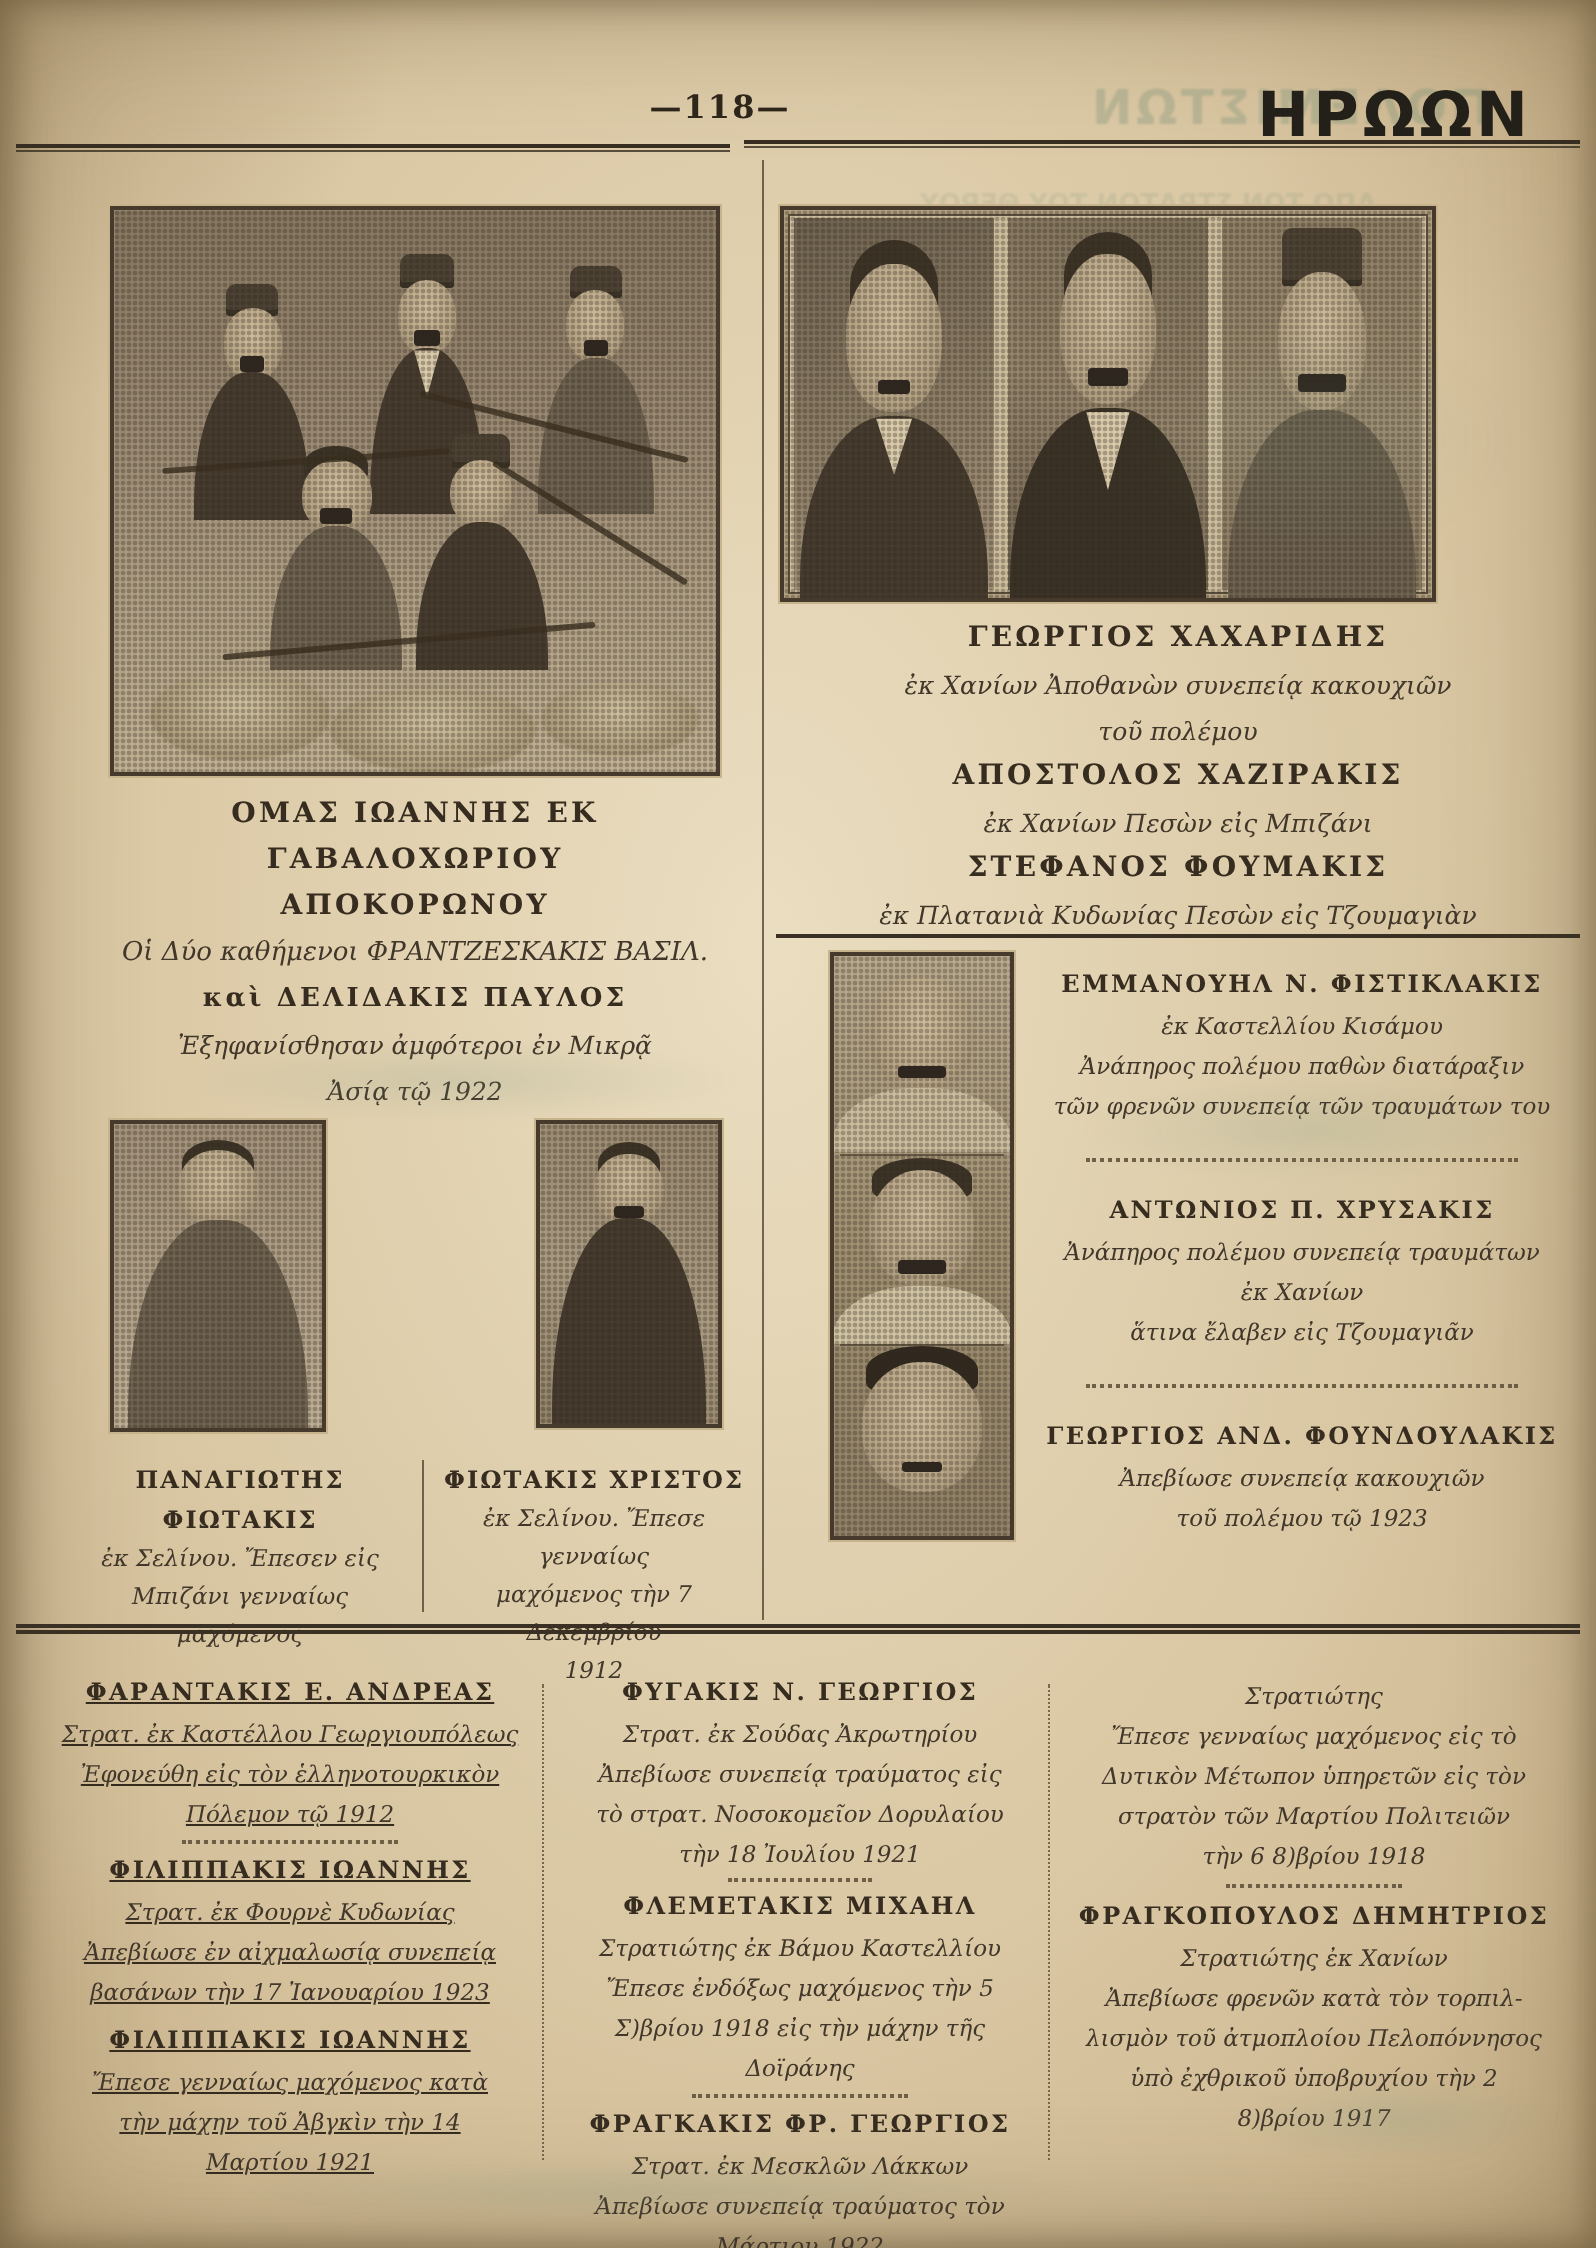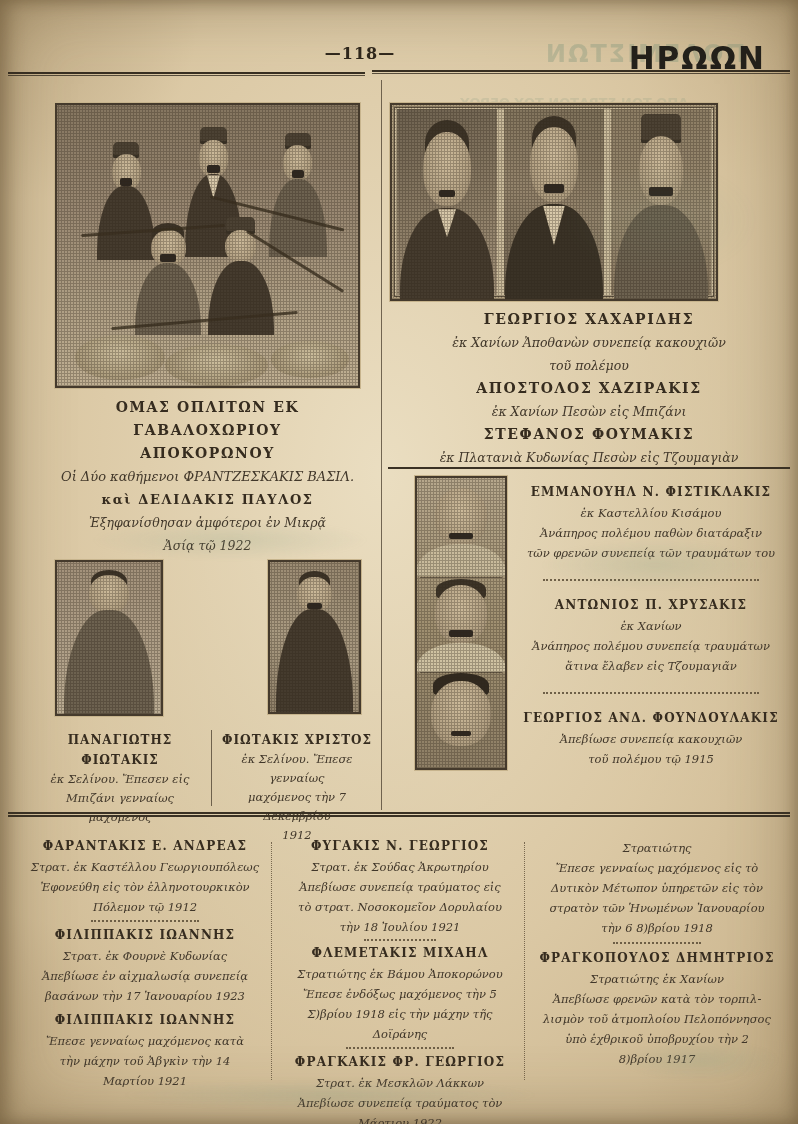--- a/index.html
+++ b/index.html
@@ -110,21 +110,21 @@
       <div class="body dark" style="left:0;top:37%;width:100%;height:63%;"></div>
     </div>
 
     <div class="rifle" style="left:8%;top:44%;width:48%;transform:rotate(-4deg);"></div>
     <div class="rifle" style="left:50%;top:38%;width:46%;transform:rotate(14deg);"></div>
     <div class="rifle" style="left:18%;top:76%;width:62%;transform:rotate(-5deg);"></div>
     <div class="rifle" style="left:60%;top:55%;width:38%;transform:rotate(32deg);"></div>
   </div>
 
   <div class="abs" style="left:40px;top:396px;width:335px;">
-    <div class="capname big">ΟΜΑΣ ΟΠΛΙΤΩΝ ΕΚ ΓΑΒΑΛΟΧΩΡΙΟΥ</div>
+    <div class="capname big">ΟΜΑΣ ΙΩΑΝΝΗΣ ΕΚ ΓΑΒΑΛΟΧΩΡΙΟΥ</div>
     <div class="capname big">ΑΠΟΚΟΡΩΝΟΥ</div>
     <div class="ital" style="font-size:13px;">Οἱ Δύο καθήμενοι ΦΡΑΝΤΖΕΣΚΑΚΙΣ ΒΑΣΙΛ.</div>
     <div class="capname">καὶ ΔΕΛΙΔΑΚΙΣ ΠΑΥΛΟΣ</div>
     <div class="ital">Ἐξηφανίσθησαν ἀμφότεροι ἐν Μικρᾷ</div>
     <div class="ital">Ἀσίᾳ τῷ 1922</div>
   </div>
 
   <div class="abs photo" style="left:390px;top:103px;width:324px;height:194px;background:#cbbc9c;">
 
     <div class="abs" style="left:1.5%;top:2%;width:31%;height:96%;background:linear-gradient(160deg,#6e6250 0%,#8d7e67 55%,#a3927a 100%);">
@@ -194,27 +194,27 @@
     </div>
   </div>
 
   <div class="abs entry" style="left:512px;top:482px;width:278px;">
     <div class="capname">ΕΜΜΑΝΟΥΗΛ Ν. ΦΙΣΤΙΚΛΑΚΙΣ</div>
     <div class="ital">ἐκ Καστελλίου Κισάμου</div>
     <div class="ital">Ἀνάπηρος πολέμου παθὼν διατάραξιν</div>
     <div class="ital">τῶν φρενῶν συνεπείᾳ τῶν τραυμάτων του</div>
     <div class="hdots" style="margin:16px auto 14px;"></div>
     <div class="capname">ΑΝΤΩΝΙΟΣ Π. ΧΡΥΣΑΚΙΣ</div>
+    <div class="ital">Ἀνάπηρος πολέμου συνεπείᾳ τραυμάτων</div>
     <div class="ital">ἐκ Χανίων</div>
-    <div class="ital">Ἀνάπηρος πολέμου συνεπείᾳ τραυμάτων</div>
     <div class="ital">ἅτινα ἔλαβεν εἰς Τζουμαγιᾶν</div>
     <div class="hdots" style="margin:16px auto 14px;"></div>
     <div class="capname">ΓΕΩΡΓΙΟΣ ΑΝΔ. ΦΟΥΝΔΟΥΛΑΚΙΣ</div>
     <div class="ital">Ἀπεβίωσε συνεπείᾳ κακουχιῶν</div>
-    <div class="ital">τοῦ πολέμου τῷ 1915</div>
+    <div class="ital">τοῦ πολέμου τῷ 1923</div>
   </div>
 
   <div class="abs photo" style="left:55px;top:560px;width:104px;height:152px;">
     <div class="pbg" style="background:linear-gradient(180deg,#a2917a 0%,#b0a088 60%,#bcae94 100%);"></div>
     <div class="fig" style="left:10%;top:5%;width:80%;height:95%;">
       <div class="hair" style="left:28%;top:0;width:44%;height:16%;"></div>
       <div class="head" style="left:26%;top:4%;width:48%;height:26%;"></div>
       <div class="body uni" style="left:-4%;top:28%;width:108%;height:74%;"></div>
     </div>
   </div>
@@ -239,21 +239,21 @@
     <div class="ital">ἐκ Σελίνου. Ἔπεσε γενναίως</div>
     <div class="ital">μαχόμενος τὴν 7 Δεκεμβρίου</div>
     <div class="ital">1912</div>
   </div>
 
   <div class="abs rule-thick" style="left:8px;top:812px;width:782px;"></div>
 
   <div class="abs vdots" style="left:271px;top:842px;height:238px;"></div>
   <div class="abs vdots" style="left:524px;top:842px;height:238px;"></div>
 
-  <div class="abs entry" style="left:24px;top:836px;width:242px;">
+  <div class="abs entry" style="left:24px;top:836px;width:242px;text-decoration:underline;">
     <div class="capname">ΦΑΡΑΝΤΑΚΙΣ Ε. ΑΝΔΡΕΑΣ</div>
     <div class="ital">Στρατ. ἐκ Καστέλλου Γεωργιουπόλεως</div>
     <div class="ital">Ἐφονεύθη εἰς τὸν ἑλληνοτουρκικὸν</div>
     <div class="ital">Πόλεμον τῷ 1912</div>
     <div class="hdots" style="width:45%;margin:3px auto;"></div>
     <div class="capname">ΦΙΛΙΠΠΑΚΙΣ ΙΩΑΝΝΗΣ</div>
     <div class="ital">Στρατ. ἐκ Φουρνὲ Κυδωνίας</div>
     <div class="ital">Ἀπεβίωσε ἐν αἰχμαλωσίᾳ συνεπείᾳ</div>
     <div class="ital">βασάνων τὴν 17 Ἰανουαρίου 1923</div>
     <div style="height:4px;"></div>
@@ -264,35 +264,35 @@
   </div>
 
   <div class="abs entry" style="left:280px;top:836px;width:240px;">
     <div class="capname">ΦΥΓΑΚΙΣ Ν. ΓΕΩΡΓΙΟΣ</div>
     <div class="ital">Στρατ. ἐκ Σούδας Ἀκρωτηρίου</div>
     <div class="ital">Ἀπεβίωσε συνεπείᾳ τραύματος εἰς</div>
     <div class="ital">τὸ στρατ. Νοσοκομεῖον Δορυλαίου</div>
     <div class="ital">τὴν 18 Ἰουλίου 1921</div>
     <div class="hdots" style="width:30%;margin:2px auto;"></div>
     <div class="capname">ΦΛΕΜΕΤΑΚΙΣ ΜΙΧΑΗΛ</div>
-    <div class="ital">Στρατιώτης ἐκ Βάμου Ἀποκορώνου</div>
+    <div class="ital">Στρατιώτης ἐκ Βάμου Καστελλίου</div>
     <div class="ital">Ἔπεσε ἐνδόξως μαχόμενος τὴν 5</div>
     <div class="ital">Σ)βρίου 1918 εἰς τὴν μάχην τῆς Δοϊράνης</div>
     <div class="hdots" style="width:45%;margin:3px auto;"></div>
     <div class="capname">ΦΡΑΓΚΑΚΙΣ ΦΡ. ΓΕΩΡΓΙΟΣ</div>
     <div class="ital">Στρατ. ἐκ Μεσκλῶν Λάκκων</div>
     <div class="ital">Ἀπεβίωσε συνεπείᾳ τραύματος τὸν</div>
     <div class="ital">Μάρτιον 1922</div>
   </div>
 
   <div class="abs entry" style="left:532px;top:838px;width:250px;">
     <div class="ital">Στρατιώτης</div>
     <div class="ital">Ἔπεσε γενναίως μαχόμενος εἰς τὸ</div>
     <div class="ital">Δυτικὸν Μέτωπον ὑπηρετῶν εἰς τὸν</div>
-    <div class="ital">στρατὸν τῶν Ἡνωμένων Ἰανουαρίου</div>
+    <div class="ital">στρατὸν τῶν Μαρτίου Πολιτειῶν</div>
     <div class="ital">τὴν 6 8)βρίου 1918</div>
     <div class="hdots" style="width:35%;margin:4px auto;"></div>
     <div class="capname">ΦΡΑΓΚΟΠΟΥΛΟΣ ΔΗΜΗΤΡΙΟΣ</div>
     <div class="ital">Στρατιώτης ἐκ Χανίων</div>
     <div class="ital">Ἀπεβίωσε φρενῶν κατὰ τὸν τορπιλ-</div>
     <div class="ital">λισμὸν τοῦ ἀτμοπλοίου Πελοπόννησος</div>
     <div class="ital">ὑπὸ ἐχθρικοῦ ὑποβρυχίου τὴν 2</div>
     <div class="ital">8)βρίου 1917</div>
   </div>
 

